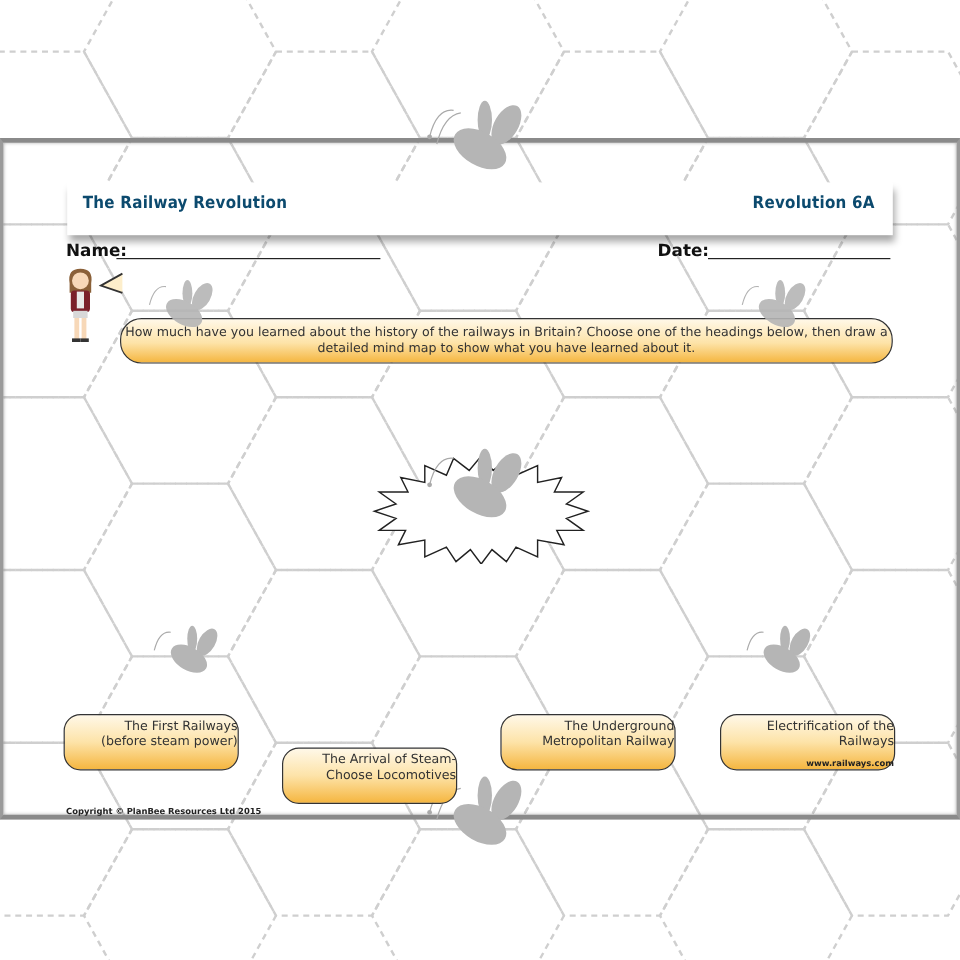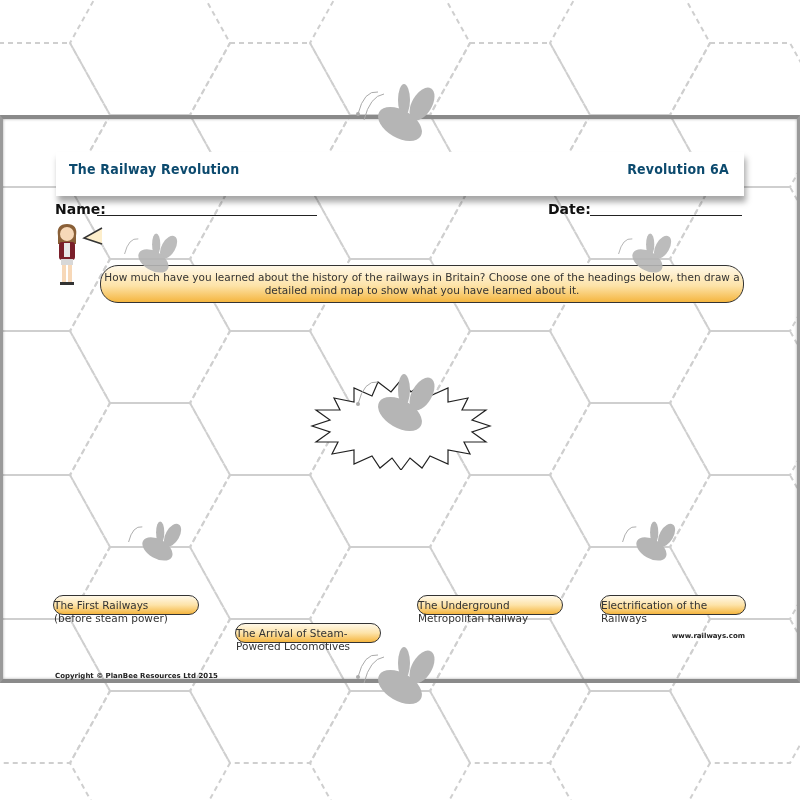--- a/index.html
+++ b/index.html
@@ -43,24 +43,24 @@
     background: linear-gradient(#fff8e8 0%, #fde3a8 55%, #f5b640 100%);
     box-sizing: border-box;
     text-align: center; font-size: 10.5px; color: #333; line-height: 13px;
     padding-top: 5px;
     margin-top: 44px;
   }
   .speech-tail { position: absolute; left: 82px; top: 226px; }
   .girl { position: absolute; left: 52px; top: 222px; }
   .starburst { position: absolute; left: 310px; top: 378px; }
   .heading-btn {
-    position: absolute; top: 595px; width: 146px; height: 20px;
+    position: absolute; top: 595px; width: 146px; height: 47px;
     border: 1.5px solid #333; border-radius: 14px; box-sizing: border-box;
     background: linear-gradient(#fff8e8 0%, #fde3a8 50%, #f5b640 100%);
-    text-align: left; font-size: 10.5px; color: #333; line-height: 13px;
+    text-align: right; font-size: 10.5px; color: #333; line-height: 13px;
     padding-top: 3px;
   }
   .copyright {
     position: absolute; left: 55px; top: 632px; font-size: 7px; font-weight: bold; color: #222; margin-top: 40px;
   }
   .website {
     position: absolute; right: 55px; top: 632px; font-size: 7px; font-weight: bold; color: #222;
   }
 </style>
 </head>
@@ -193,21 +193,21 @@
   <ellipse cx="70" cy="22" rx="10" ry="18" transform="rotate(30 70 22)" fill="#b5b5b5"></ellipse>
   <ellipse cx="48" cy="42" rx="24" ry="14" transform="rotate(30 48 42)" fill="#b5b5b5"></ellipse>
 </svg>
 
 <div class="heading-btn" style="left:53px;">
   <div>The First Railways</div>
   <div>(before steam power)</div>
 </div>
 <div class="heading-btn" style="left:235px;margin-top:28px;">
   <div>The Arrival of Steam-</div>
-  <div>Powered Locomotives</div>
+  <div>Choose Locomotives</div>
 </div>
 <div class="heading-btn" style="left:417px;">
   <div>The Underground</div>
   <div>Metropolitan Railway</div>
 </div>
 <div class="heading-btn" style="left:600px;">
   <div>Electrification of the</div>
   <div>Railways</div>
 </div>
 

